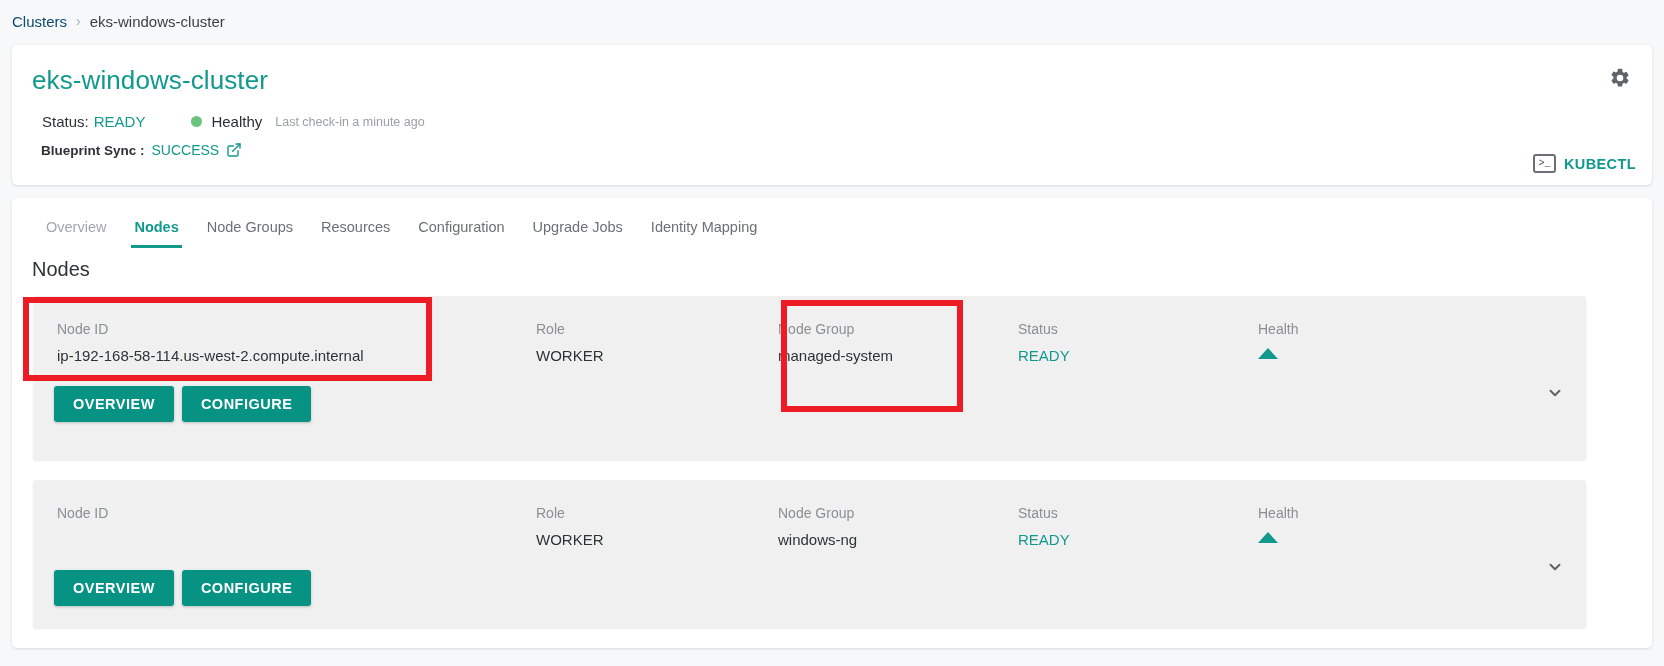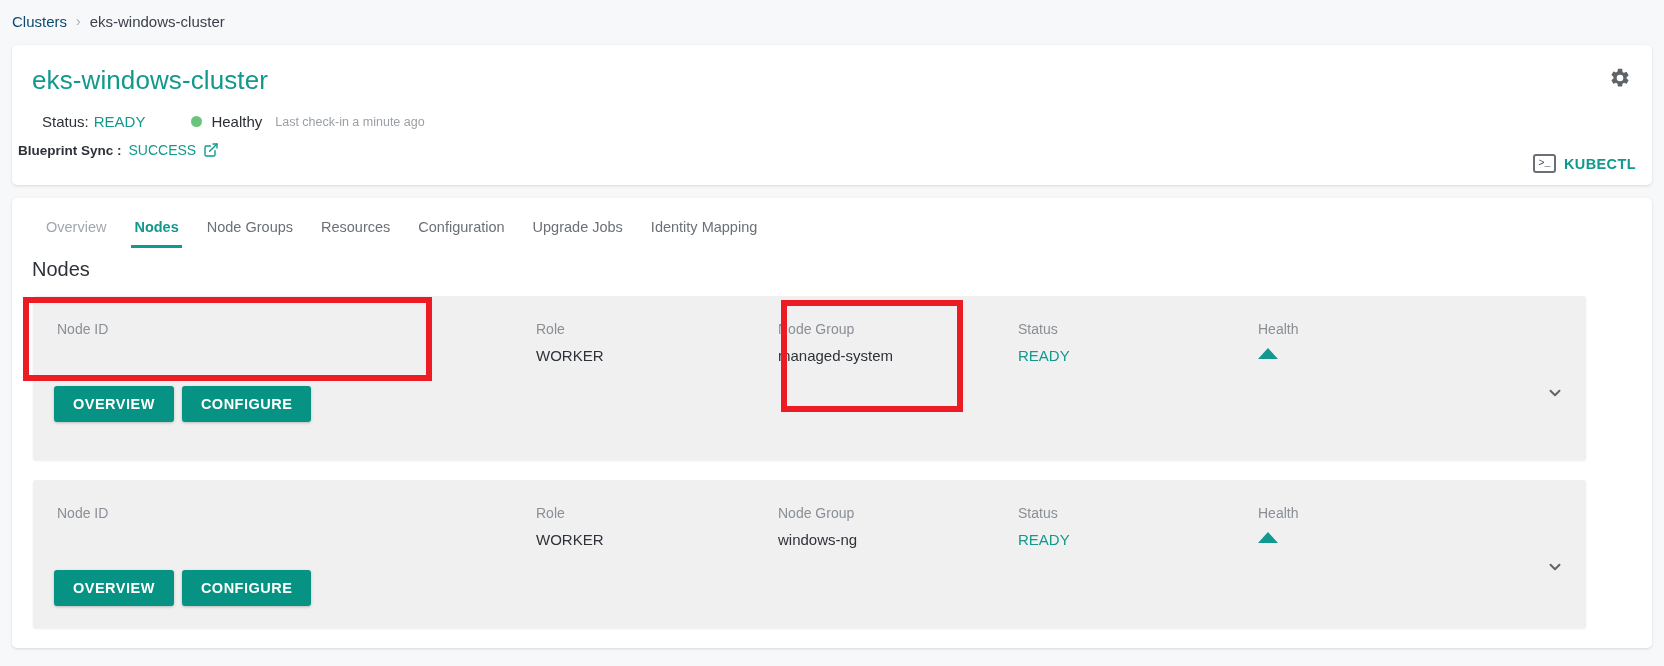--- a/index.html
+++ b/index.html
@@ -43,21 +43,21 @@
   .status-label { color: #2e3238; }
   .status-value { color: #11998e; margin-left: 5px; }
   .health-dot {
     width: 11px; height: 11px; border-radius: 50%;
     background: #6ac47e; margin-left: 46px; margin-right: 9px;
   }
   .health-text { color: #2b2f35; font-size: 15px; }
   .checkin { color: #9aa0a6; font-size: 12.5px; margin-left: 13px; }
 
   .bp-line {
-    position: absolute; left: 6px; top: 97px;
+    position: absolute; left: 29px; top: 97px;
     display: flex; align-items: center;
     font-size: 13.5px; color: #2e3238; font-weight: bold;
   }
   .bp-value { color: #11998e; font-weight: normal; margin-left: 7px; font-size: 14px; }
   .ext-link { margin-left: 7px; display: inline-flex; }
 
   .gear-btn {
     position: absolute; right: 19px; top: 22px;
     width: 26px; height: 26px;
     display: flex; align-items: center; justify-content: center;
@@ -227,20 +227,21 @@
     <div class="tab">Configuration</div>
     <div class="tab">Upgrade Jobs</div>
     <div class="tab">Identity Mapping</div>
   </div>
 
   <div class="section-title">Nodes</div>
 
   <div class="node-row" id="node-row-0">
     <div class="cell col-nodeid">
       <div class="c-label">Node ID</div>
+      <div class="c-value">ip-192-168-58-114.us-west-2.compute.internal</div>
     </div>
     <div class="cell col-role">
       <div class="c-label">Role</div>
       <div class="c-value">WORKER</div>
     </div>
     <div class="cell col-group">
       <div class="c-label">Node Group</div>
       <div class="c-value">managed-system</div>
     </div>
     <div class="cell col-status">

